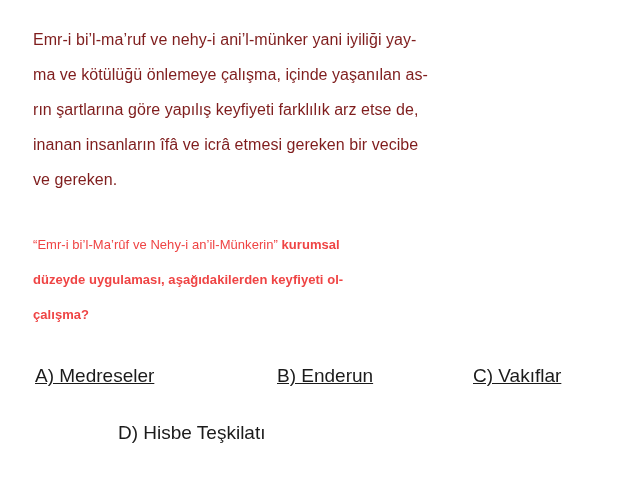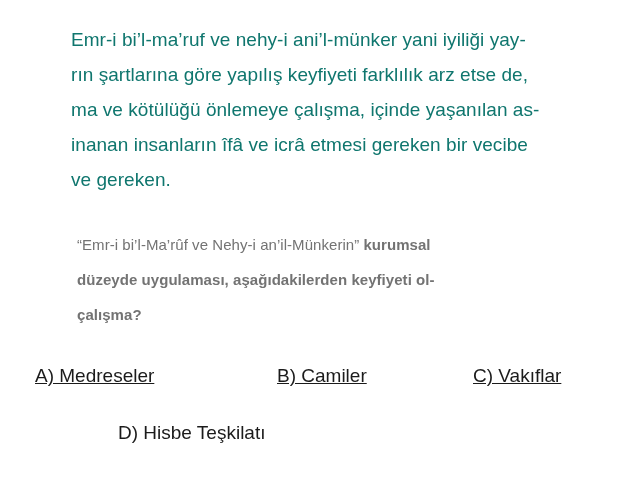--- a/index.html
+++ b/index.html
@@ -15,37 +15,35 @@
     overflow: hidden;
   }
   .page {
     position: relative;
     width: 631px;
     height: 486px;
     box-sizing: border-box;
     padding: 22px 30px 0 33px;
   }
   .passage {
-    font-size: 19px;
+    font-size: 16px;
     line-height: 35px;
     letter-spacing: 0.05px;
-    color: #0f766e;
-    margin-left: 38px;
+    color: #7f1d1d;
   }
   .passage .ln {
     display: block;
     white-space: pre;
   }
   .question {
     margin-top: 30px;
-    font-size: 15px;
+    font-size: 13px;
     line-height: 35px;
     letter-spacing: 0.05px;
-    color: #737373;
-    margin-left: 44px;
+    color: #ef4444;
   }
   .question .ln {
     display: block;
     white-space: pre;
   }
   .question .bold {
     font-weight: bold;
   }
   .options {
     margin-top: 27px;
@@ -70,36 +68,36 @@
   .row-two .opt-d { width: 263px; }
   .opt { display: inline-block; }
 </style>
 </head>
 <body>
 
 <div class="page">
 
   <div class="passage">
     <span class="ln">Emr-i bi’l-ma’ruf ve nehy-i ani’l-münker yani iyiliği yay-</span>
+    <span class="ln">ma ve kötülüğü önlemeye çalışma, içinde yaşanılan as-</span>
     <span class="ln">rın şartlarına göre yapılış keyfiyeti farklılık arz etse de,</span>
-    <span class="ln">ma ve kötülüğü önlemeye çalışma, içinde yaşanılan as-</span>
     <span class="ln">inanan insanların îfâ ve icrâ etmesi gereken bir vecibe</span>
     <span class="ln">ve gereken.</span>
   </div>
 
   <div class="question">
     <span class="ln"><span>“Emr-i bi’l-Ma’rûf ve Nehy-i an’il-Münkerin” </span><span class="bold">kurumsal</span></span>
     <span class="ln bold">düzeyde uygulaması, aşağıdakilerden keyfiyeti ol-</span>
     <span class="ln bold">çalışma?</span>
   </div>
 
   <div class="options">
     <div class="options-row row-one">
       <span class="opt opt-a">A) Medreseler</span>
-      <span class="opt opt-b">B) Camiler</span>
+      <span class="opt opt-b">B) Enderun</span>
       <span class="opt opt-c">C) Vakıflar</span>
     </div>
     <div class="options-row row-two">
       <span class="opt opt-d">D) Hisbe Teşkilatı</span>
     </div>
   </div>
 
 </div>
 
 </body></html>

